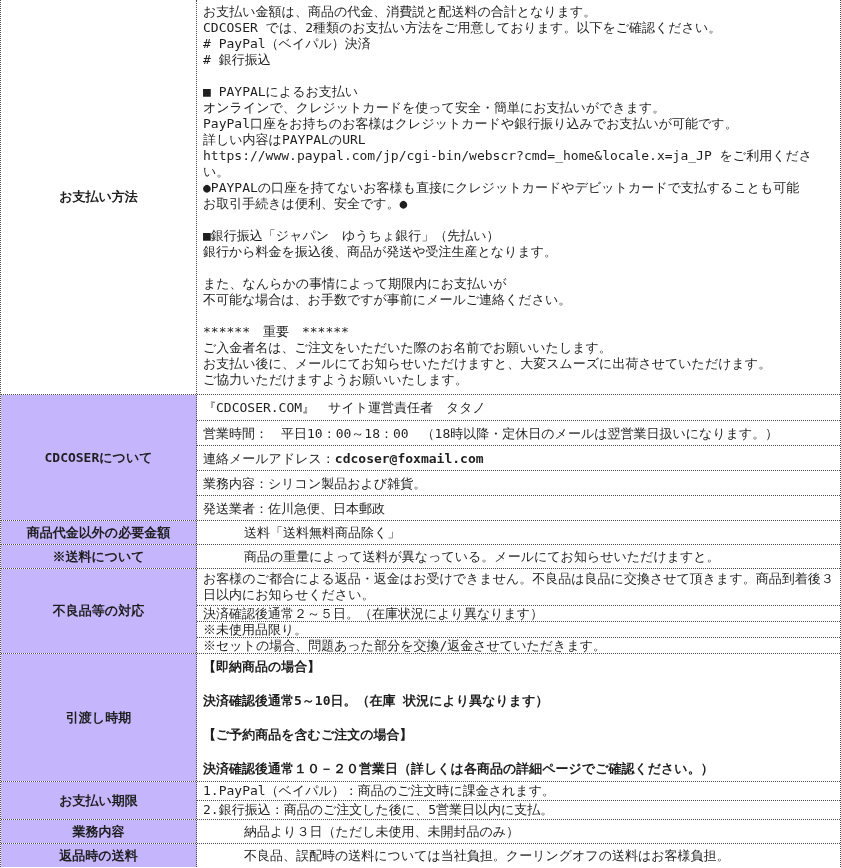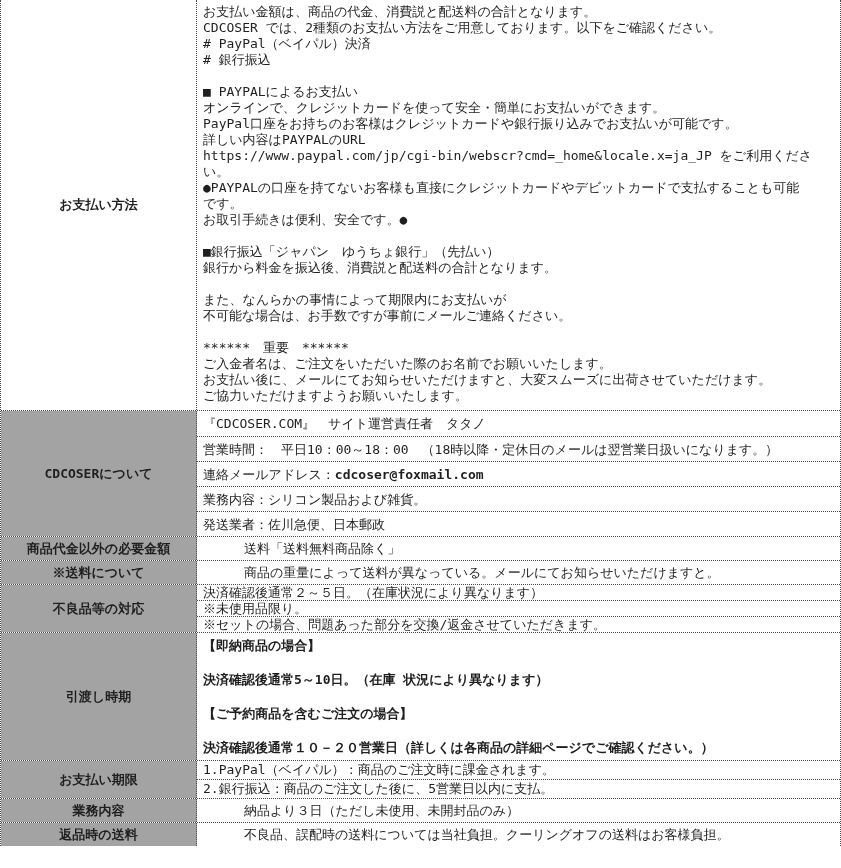--- a/index.html
+++ b/index.html
@@ -14,21 +14,21 @@
     width:841px;
     box-sizing:border-box;
     border-left:1px dotted #4a4a4a;
     border-right:1px dotted #4a4a4a;
   }
   .row{display:flex;border-top:1px dotted #4a4a4a;}
   .row:first-child{border-top:none;}
   .hdr{
     flex:0 0 196px;
     box-sizing:border-box;
-    background:#a3a3a3;
+    background:#c4b5fd;
     border-right:1px dotted #4a4a4a;
     display:flex;align-items:center;justify-content:center;
     font-weight:bold;text-align:center;
     padding:2px 6px;
     line-height:16px;
   }
   .hdr.white{background:#ffffff;}
   .content{flex:1;min-width:0;display:flex;flex-direction:column;}
   .cell{border-top:1px dotted #4a4a4a;box-sizing:border-box;}
   .cell:first-child{border-top:none;}
@@ -56,25 +56,24 @@
         <div class="line">CDCOSER では、2種類のお支払い方法をご用意しております。以下をご確認ください。</div>
         <div class="line"># PayPal（ベイパル）決済</div>
         <div class="line"># 銀行振込</div>
         <div class="line"></div>
         <div class="line">■ PAYPALによるお支払い</div>
         <div class="line">オンラインで、クレジットカードを使って安全・簡単にお支払いができます。</div>
         <div class="line">PayPal口座をお持ちのお客様はクレジットカードや銀行振り込みでお支払いが可能です。</div>
         <div class="line">詳しい内容はPAYPALのURL</div>
         <div class="line">https://www.paypal.com/jp/cgi-bin/webscr?cmd=_home&amp;locale.x=ja_JP をご利用ください。</div>
         <div class="line">●PAYPALの口座を持てないお客様も直接にクレジットカードやデビットカードで支払することも可能</div>
-        <div class="line">です。</div>
         <div class="line">お取引手続きは便利、安全です。●</div>
         <div class="line"></div>
         <div class="line">■銀行振込「ジャパン　ゆうちょ銀行」（先払い）</div>
-        <div class="line">銀行から料金を振込後、消費説と配送料の合計となります。</div>
+        <div class="line">銀行から料金を振込後、商品が発送や受注生産となります。</div>
         <div class="line"></div>
         <div class="line">また、なんらかの事情によって期限内にお支払いが</div>
         <div class="line">不可能な場合は、お手数ですが事前にメールご連絡ください。</div>
         <div class="line"></div>
         <div class="line">******　重要　******</div>
         <div class="line">ご入金者名は、ご注文をいただいた際のお名前でお願いいたします。</div>
         <div class="line">お支払い後に、メールにてお知らせいただけますと、大変スムーズに出荷させていただけます。</div>
         <div class="line">ご協力いただけますようお願いいたします。</div>
       </div>
     </div>
@@ -101,20 +100,21 @@
   <div class="row">
     <div class="hdr">※送料について</div>
     <div class="content">
       <div class="cell single">商品の重量によって送料が異なっている。メールにてお知らせいただけますと。</div>
     </div>
   </div>
 
   <div class="row">
     <div class="hdr">不良品等の対応</div>
     <div class="content">
+      <div class="cell wrap2">お客様のご都合による返品・返金はお受けできません。不良品は良品に交換させて頂きます。商品到着後３日以内にお知らせください。</div>
       <div class="cell tight">決済確認後通常２～５日。（在庫状況により異なります）</div>
       <div class="cell tight">※未使用品限り。</div>
       <div class="cell tight">※セットの場合、問題あった部分を交換/返金させていただきます。</div>
     </div>
   </div>
 
   <div class="row">
     <div class="hdr">引渡し時期</div>
     <div class="content">
       <div class="cell pad-med">

